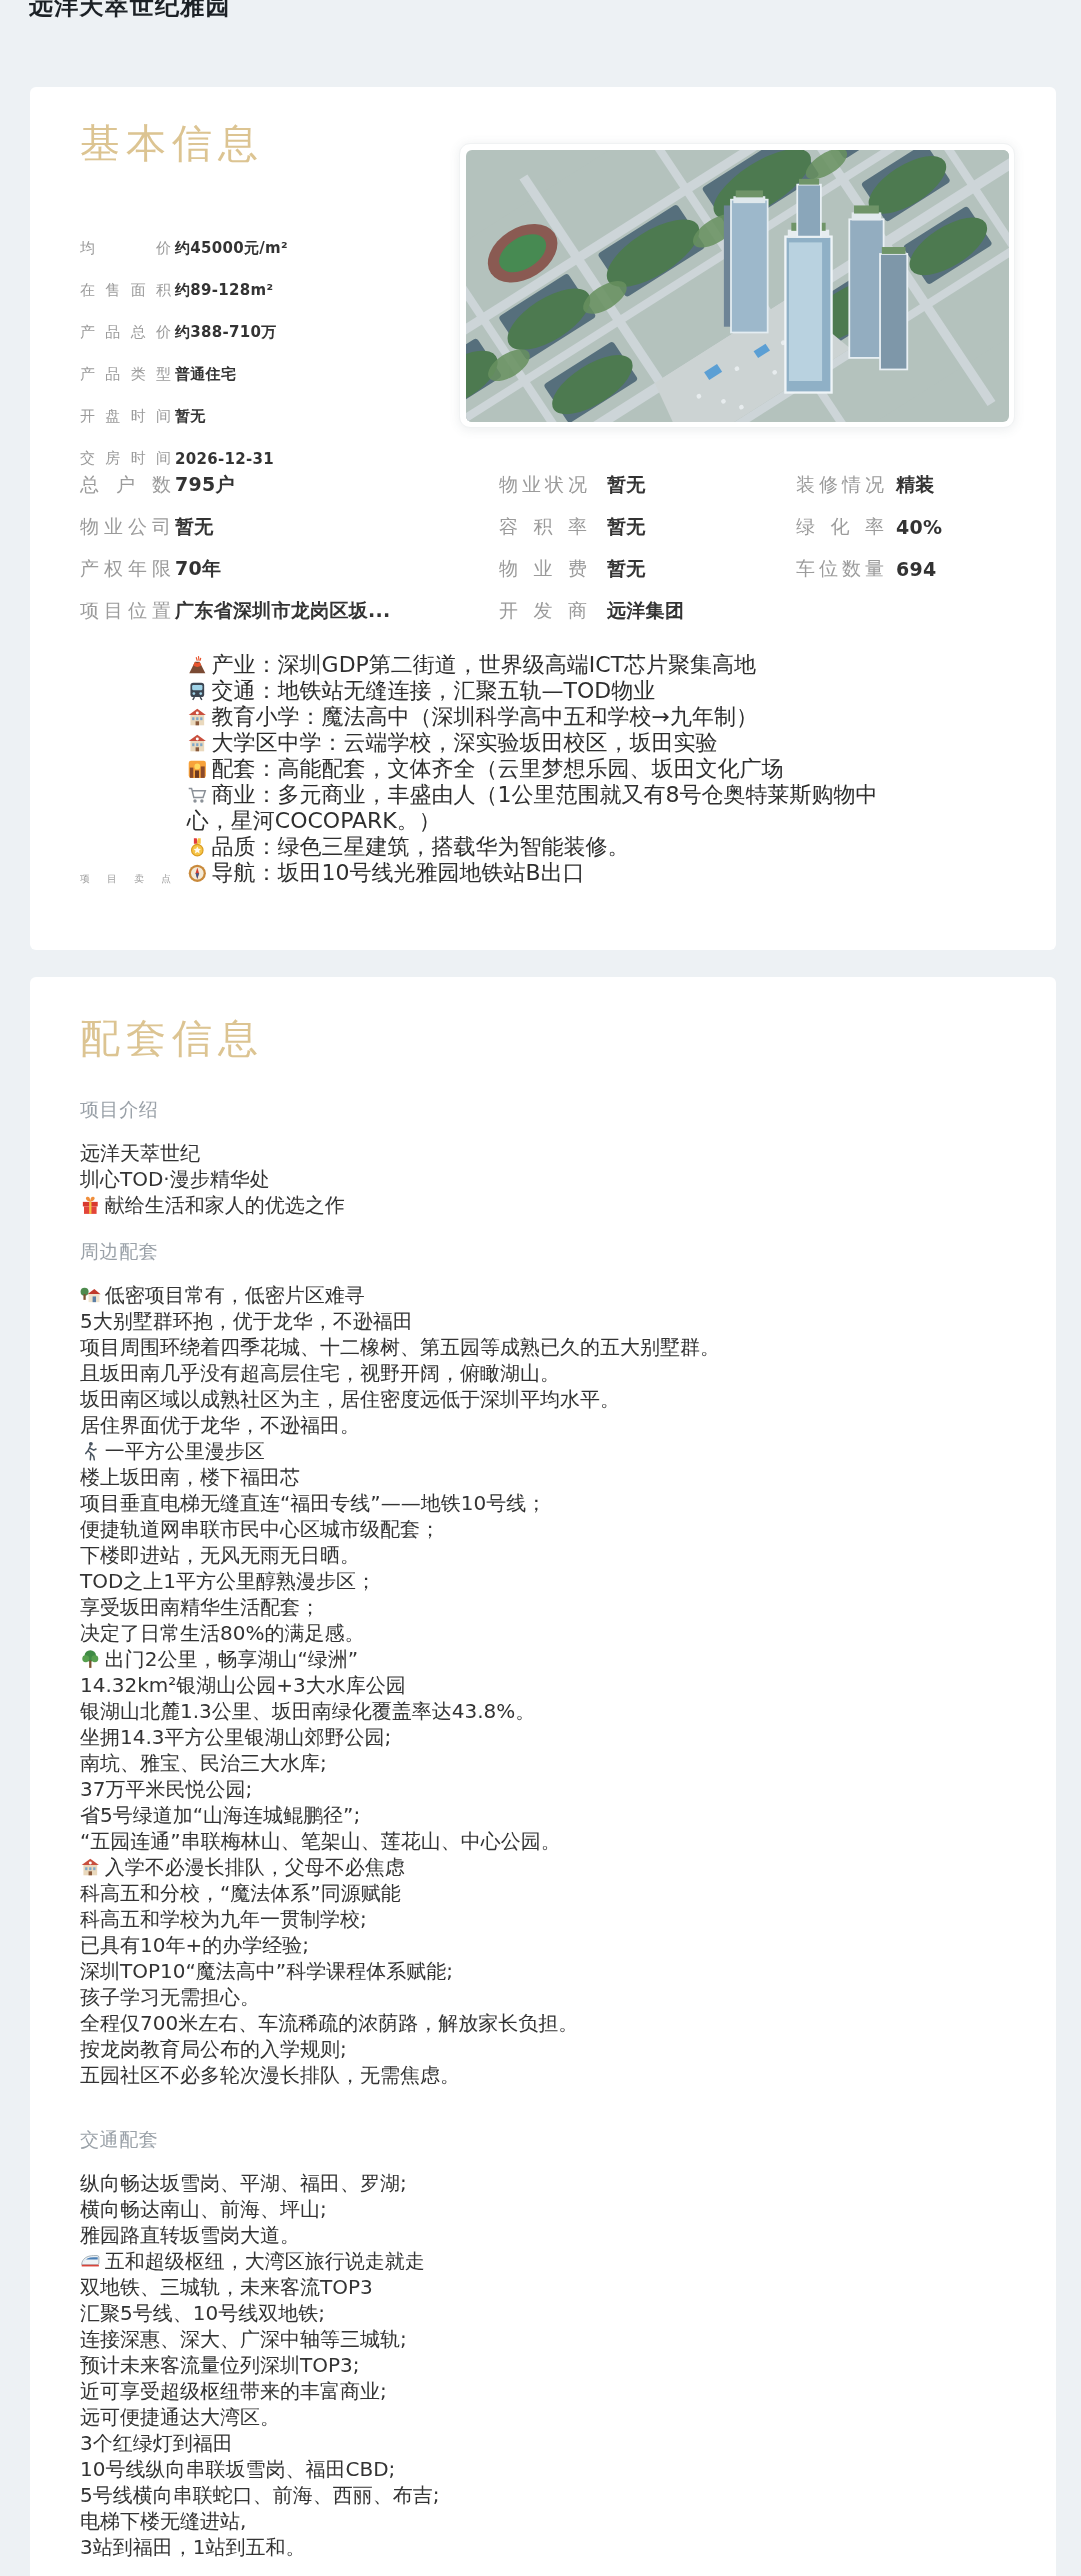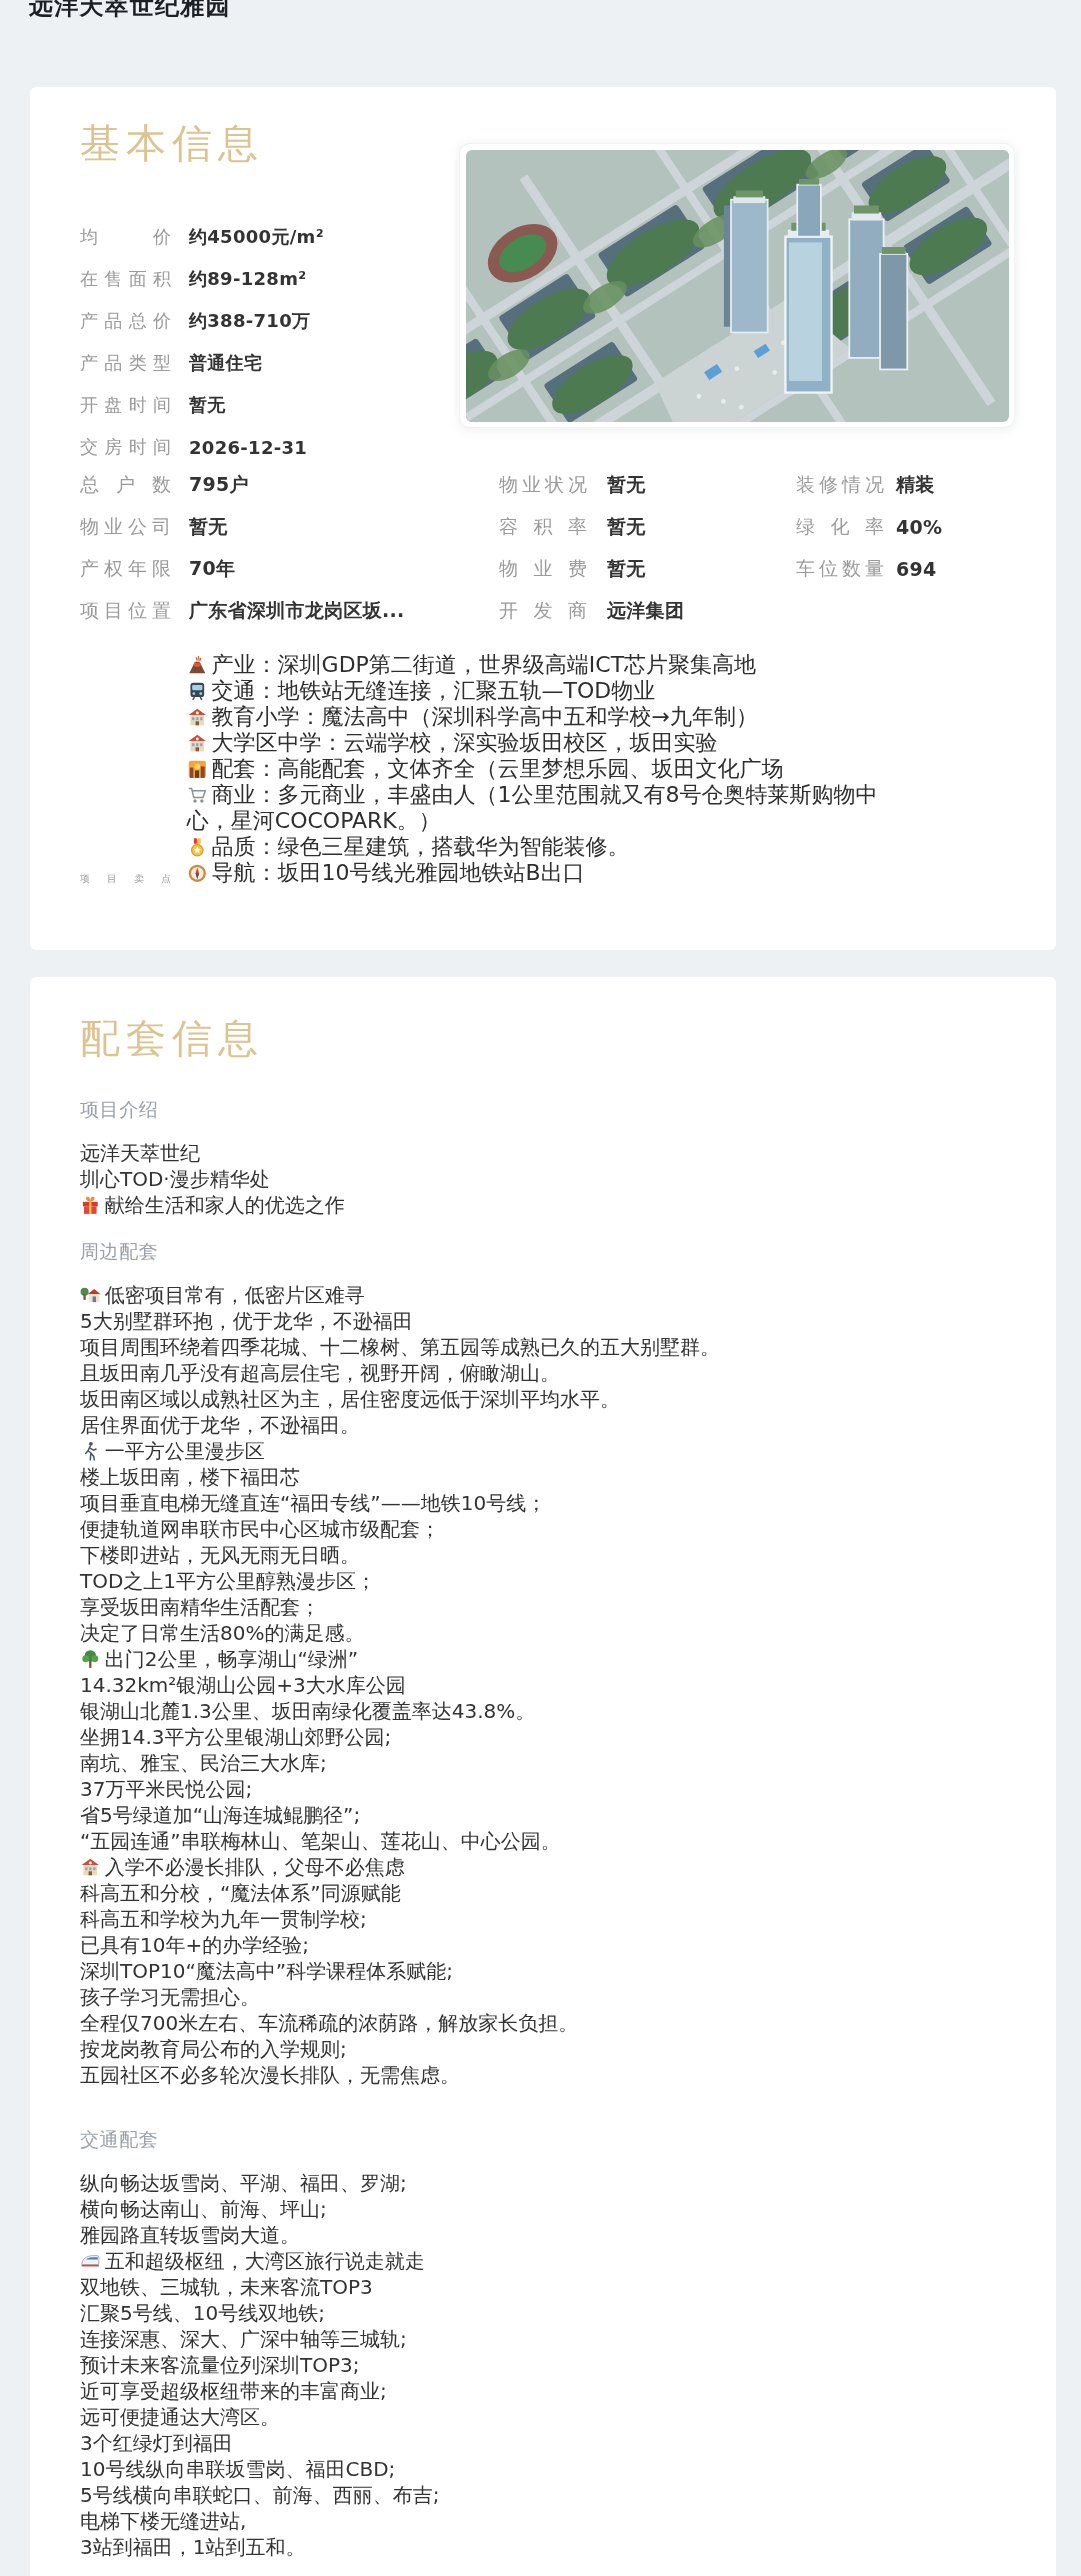--- a/index.html
+++ b/index.html
@@ -22,23 +22,23 @@
   .card-amenity .card-heading{padding:41px 8px 0 50px;}
 
   .aerial{
     position:absolute;left:429px;top:56px;width:556px;height:285px;margin:0;
     background:#fff;border:0.6px solid #f0f2f3;border-radius:11px;
     box-shadow:0 1.8px 11px rgba(70,90,100,.10);box-sizing:border-box;padding:5.5px;cursor:pointer;
   }
   .aerial svg{width:100%;height:100%;display:block;border-radius:6px;}
 
   .fields-main{margin:53px 0 0 50px;width:400px;}
-  .frow{display:flex;align-items:center;height:42px;font-size:18px;}
+  .frow{display:flex;align-items:flex-end;height:42px;font-size:15px;}
   .flabel{flex:none;width:91px;color:#9b9b9b;text-align:justify;text-align-last:justify;}
-  .fvalue{margin-left:18px;color:#333;font-weight:600;letter-spacing:0.3px;white-space:nowrap;}
+  .fvalue{margin-left:4px;color:#333;font-weight:600;letter-spacing:0.3px;white-space:nowrap;}
 
   .fields-grid{margin:3.6px 0 0 50px;}
   .grow{display:flex;align-items:flex-start;height:42px;font-size:19px;}
   .gcell{display:flex;align-items:center;}
   .gcell.c0{width:419px;}
   .gcell.c1{width:297px;}
   .gcell.c2{flex:1;}
   .gcell.c1 .flabel,.gcell.c2 .flabel{width:88px;}
   .gcell.c1 .fvalue{margin-left:20px;}
   .gcell.c2 .fvalue{margin-left:12px;}

